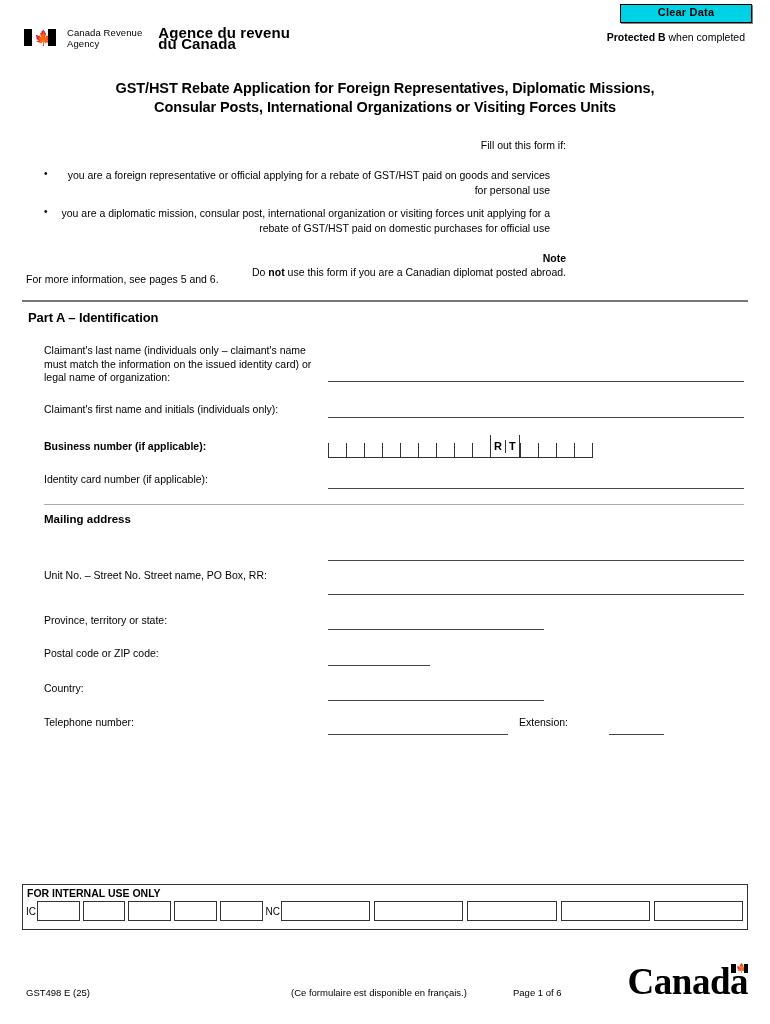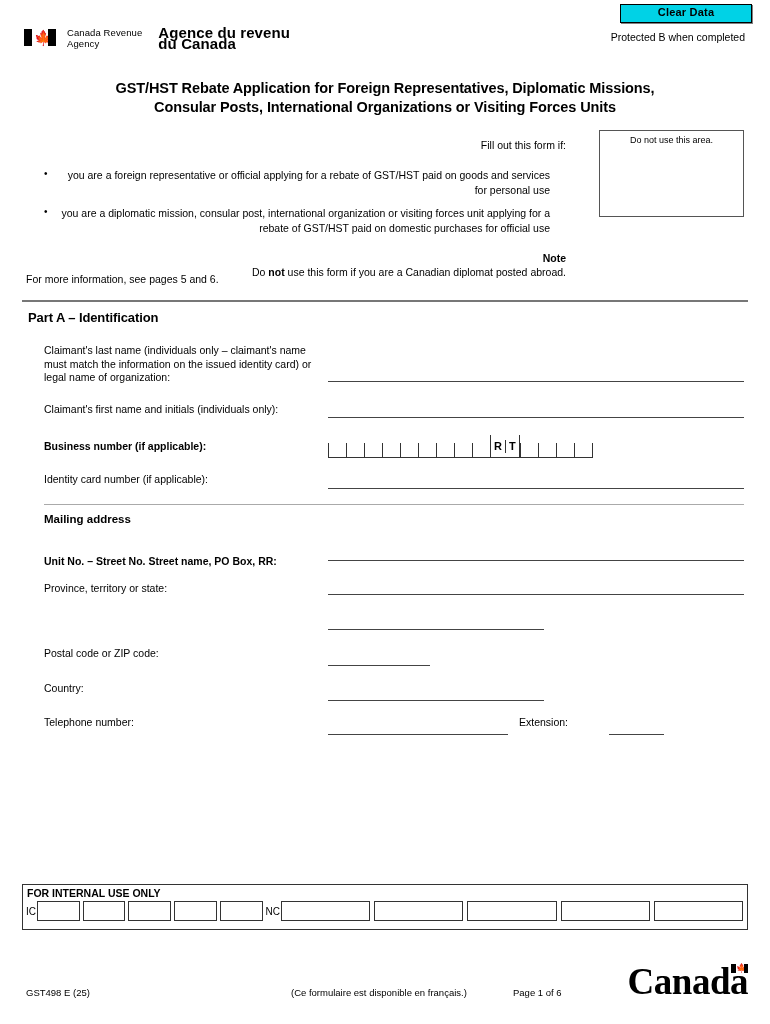--- a/index.html
+++ b/index.html
@@ -89,21 +89,21 @@
   }
 
   
   .protected-b {
     position: absolute;
     top: 31px;
     right: 25px;
     font-size: 10.5px;
     white-space: nowrap;
   }
-  .protected-b b { font-weight: normal; }
+  .protected-b b { font-weight: bold; }
 
   
   .form-title {
     position: absolute;
     top: 79px;
     left: 35px;
     width: 700px;
     text-align: center;
     font-size: 14.5px;
     font-weight: bold;
@@ -384,23 +384,20 @@
     <p class="intro-lead">Fill out this form if:</p>
     <ul class="bullet-list">
       <li>you are a foreign representative or official applying for a rebate of GST/HST paid on goods and services for personal use</li>
       <li>you are a diplomatic mission, consular post, international organization or visiting forces unit applying for a rebate of GST/HST paid on domestic purchases for official use</li>
     </ul>
     <p class="note-head">Note</p>
     <p class="note-body"><span>Do </span><b>not</b><span> use this form if you are a Canadian diplomat posted abroad.</span></p>
   </div>
   <div class="more-info">For more information, see pages 5 and 6.</div>
 
-  <div class="donotuse-box">
-    <div class="dn-label">Do not use this area.</div>
-  </div>
 
   <div class="sec-rule" style="top:300px;"></div>
   <div class="part-header" style="top:310px; left:28px;">Part A – Identification</div>
 
   <div class="field-label" style="top:344px; left:44px; width:285px;">Claimant's last name (individuals only – claimant's name must match the information on the issued identity card) or legal name of organization:</div>
   <div class="field-line" style="top:381px; left:328px; width:416px;"></div>
 
   <div class="field-label" style="top:403px; left:44px; width:285px;">Claimant's first name and initials (individuals only):</div>
   <div class="field-line" style="top:417px; left:328px; width:416px;"></div>
 
@@ -426,26 +423,26 @@
     <span class="bn-cell"></span>
     <span class="bn-end"></span>
   </div>
 
   <div class="field-label" style="top:473px; left:44px; width:285px;">Identity card number (if applicable):</div>
   <div class="field-line" style="top:488px; left:328px; width:416px;"></div>
 
   <div class="sub-rule" style="top:504px;"></div>
   <div class="sub-header" style="top:513px; left:44px;">Mailing address</div>
 
-  <div class="field-label" style="top:555px; left:44px; width:290px;font-weight:bold;">Unit No. – Street No. Street name, PO Box, RR:</div>
+  <div class="field-label" style="top:569px; left:44px; width:290px;">Unit No. – Street No. Street name, PO Box, RR:</div>
   <div class="field-line" style="top:560px; left:328px; width:416px;"></div>
 
   <div class="field-line" style="top:594px; left:328px; width:416px;"></div>
 
-  <div class="field-label" style="top:582px; left:44px; width:290px;">Province, territory or state:</div>
+  <div class="field-label" style="top:614px; left:44px; width:290px;">Province, territory or state:</div>
   <div class="field-line" style="top:629px; left:328px; width:216px;"></div>
 
   <div class="field-label" style="top:647px; left:44px; width:290px;">Postal code or ZIP code:</div>
   <div class="field-line" style="top:665px; left:328px; width:102px;"></div>
 
   <div class="field-label" style="top:682px; left:44px; width:290px;">Country:</div>
   <div class="field-line" style="top:700px; left:328px; width:216px;"></div>
 
   <div class="field-label" style="top:716px; left:44px; width:290px;">Telephone number:</div>
   <div class="field-line" style="top:734px; left:328px; width:180px;"></div>

